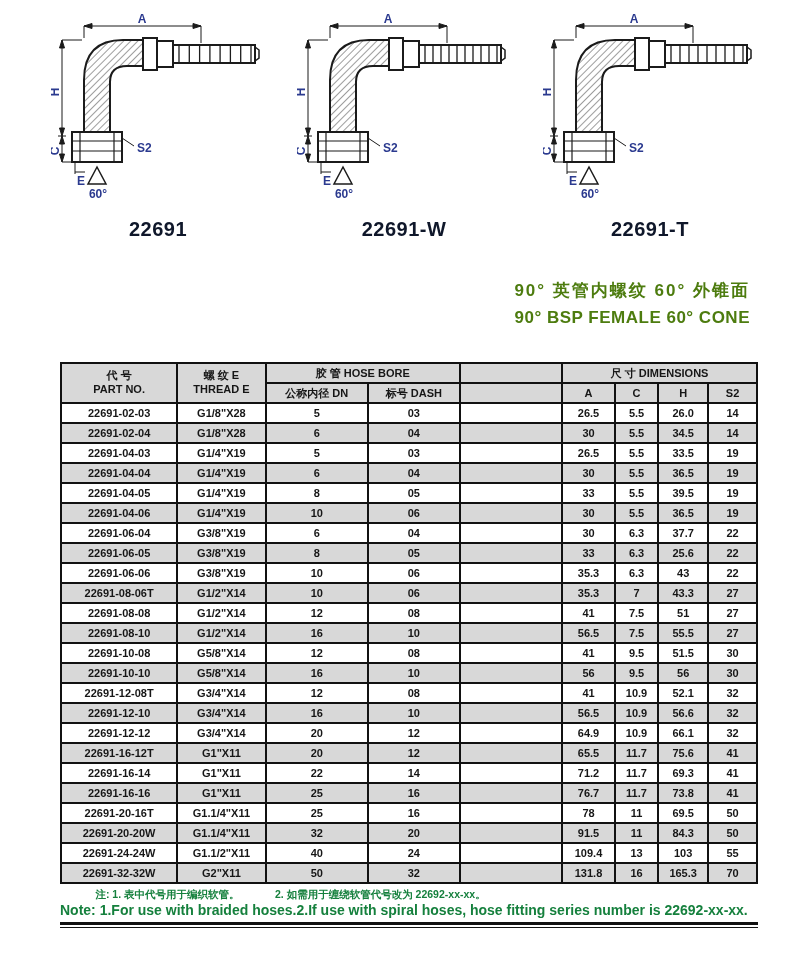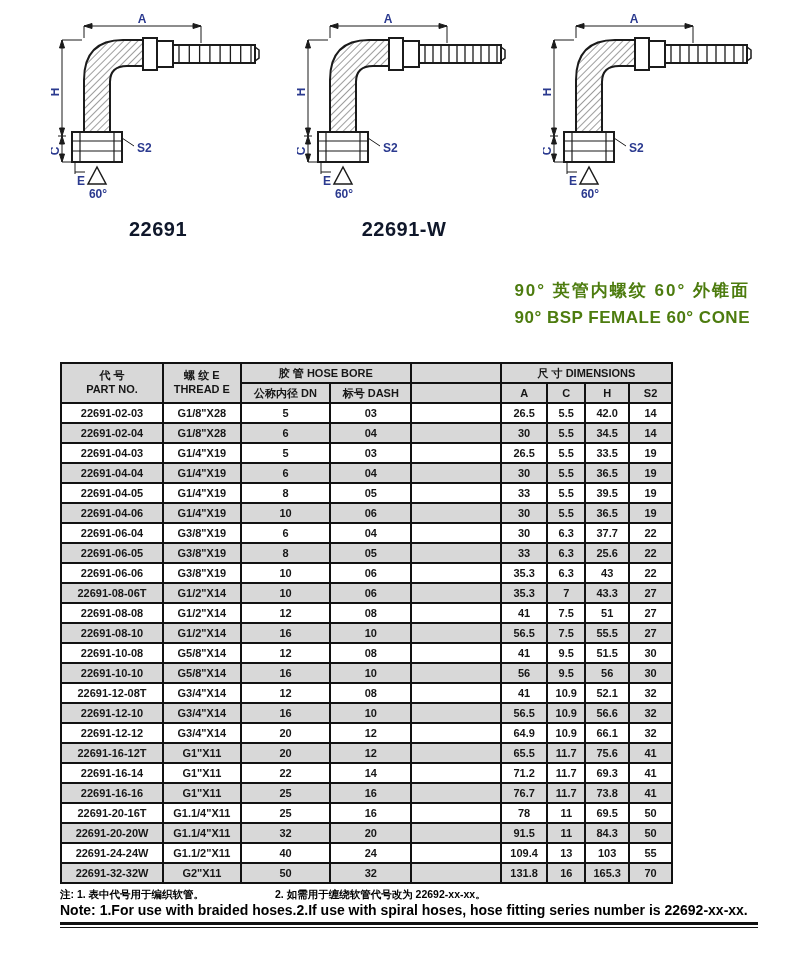--- a/index.html
+++ b/index.html
@@ -10,29 +10,29 @@
   
   .figures { display:flex; justify-content:space-between; padding:14px 40px 0 48px; }
   .figure { width:220px; text-align:center; }
   .figure svg { display:block; margin:0 auto; }
   .caption { font-size:20px; font-weight:bold; letter-spacing:0.5px; margin-top:12px; color:#0f172a; }
   
   .title-block { text-align:right; padding:38px 50px 0 0; font-weight:bold; color:#4d7c0f; }
   .title-cn { font-size:17px; letter-spacing:2px; }
   .title-en { font-size:17px; margin-top:6px; letter-spacing:0.5px;padding-left:48px; }
   
-  table.spec { margin:34px 0 0 60px; width:613px; border-collapse:collapse; table-layout:fixed;
+  table.spec { margin:34px 0 0 60px; width:698px; border-collapse:collapse; table-layout:fixed;
     font-size:11px; font-weight:bold; }
   .spec th, .spec td { border:2px solid #111; text-align:center; vertical-align:middle;
     padding:1px 0; height:16px; line-height:1.15; overflow:hidden; white-space:nowrap; }
   .spec thead th { background:#d8d8d8; }
   .spec .two-line div { line-height:1.25; }
   .spec tbody tr.alt td { background:#d8d8d8; }
   
-  .notes { margin-left:60px; width:698px; font-weight:bold; color:#000000; padding-top:4px; }
+  .notes { margin-left:60px; width:698px; font-weight:bold; color:#15803d; padding-top:4px;text-align:center; }
   .notes .nrow { display:flex; }
   .notes .nrow.cn { font-size:10.5px; }
   .notes .nrow.en { font-size:14px; margin-top:0; }
   .notes .n1 { min-width:215px; }
   .heavy-rule { margin:4px 0 0 60px; width:698px; height:0;
     border-top:3px solid #111; border-bottom:1px solid #111; padding-top:2px; }
 </style>
 </head>
 <body>
 
@@ -223,20 +223,21 @@
           <g font-family="Liberation Sans, sans-serif" font-size="12" font-weight="bold" fill="#2b3a8f">
             <text x="91" y="9" text-anchor="middle">A</text>
             <text x="8" y="78" text-anchor="middle" transform="rotate(-90 8 78)">H</text>
             <text x="8" y="137" text-anchor="middle" transform="rotate(-90 8 137)">C</text>
             <text x="30" y="171" text-anchor="middle">E</text>
             <text x="86" y="138">S2</text>
             <text x="47" y="184" text-anchor="middle">60°</text>
           </g>
         </svg>
       </div>
+    <div class="caption">22691-T</div>
   </div>
 </div>
 
 <div class="title-block">
   <div class="title-cn">90°  英管内螺纹 60°  外锥面</div>
   <div class="title-en">90°  BSP FEMALE 60°  CONE</div>
 </div>
 
 <table class="spec">
   <colgroup>
@@ -276,21 +277,21 @@
   </thead>
   <tbody>
       <tr>
         <td>22691-02-03</td>
         <td>G1/8"X28</td>
         <td>5</td>
         <td>03</td>
         <td></td>
         <td>26.5</td>
         <td>5.5</td>
-        <td>42.0</td>
+        <td>26.0</td>
         <td>14</td>
       </tr>
       <tr class="alt">
         <td>22691-02-04</td>
         <td>G1/8"X28</td>
         <td>6</td>
         <td>04</td>
         <td></td>
         <td>30</td>
         <td>5.5</td>

